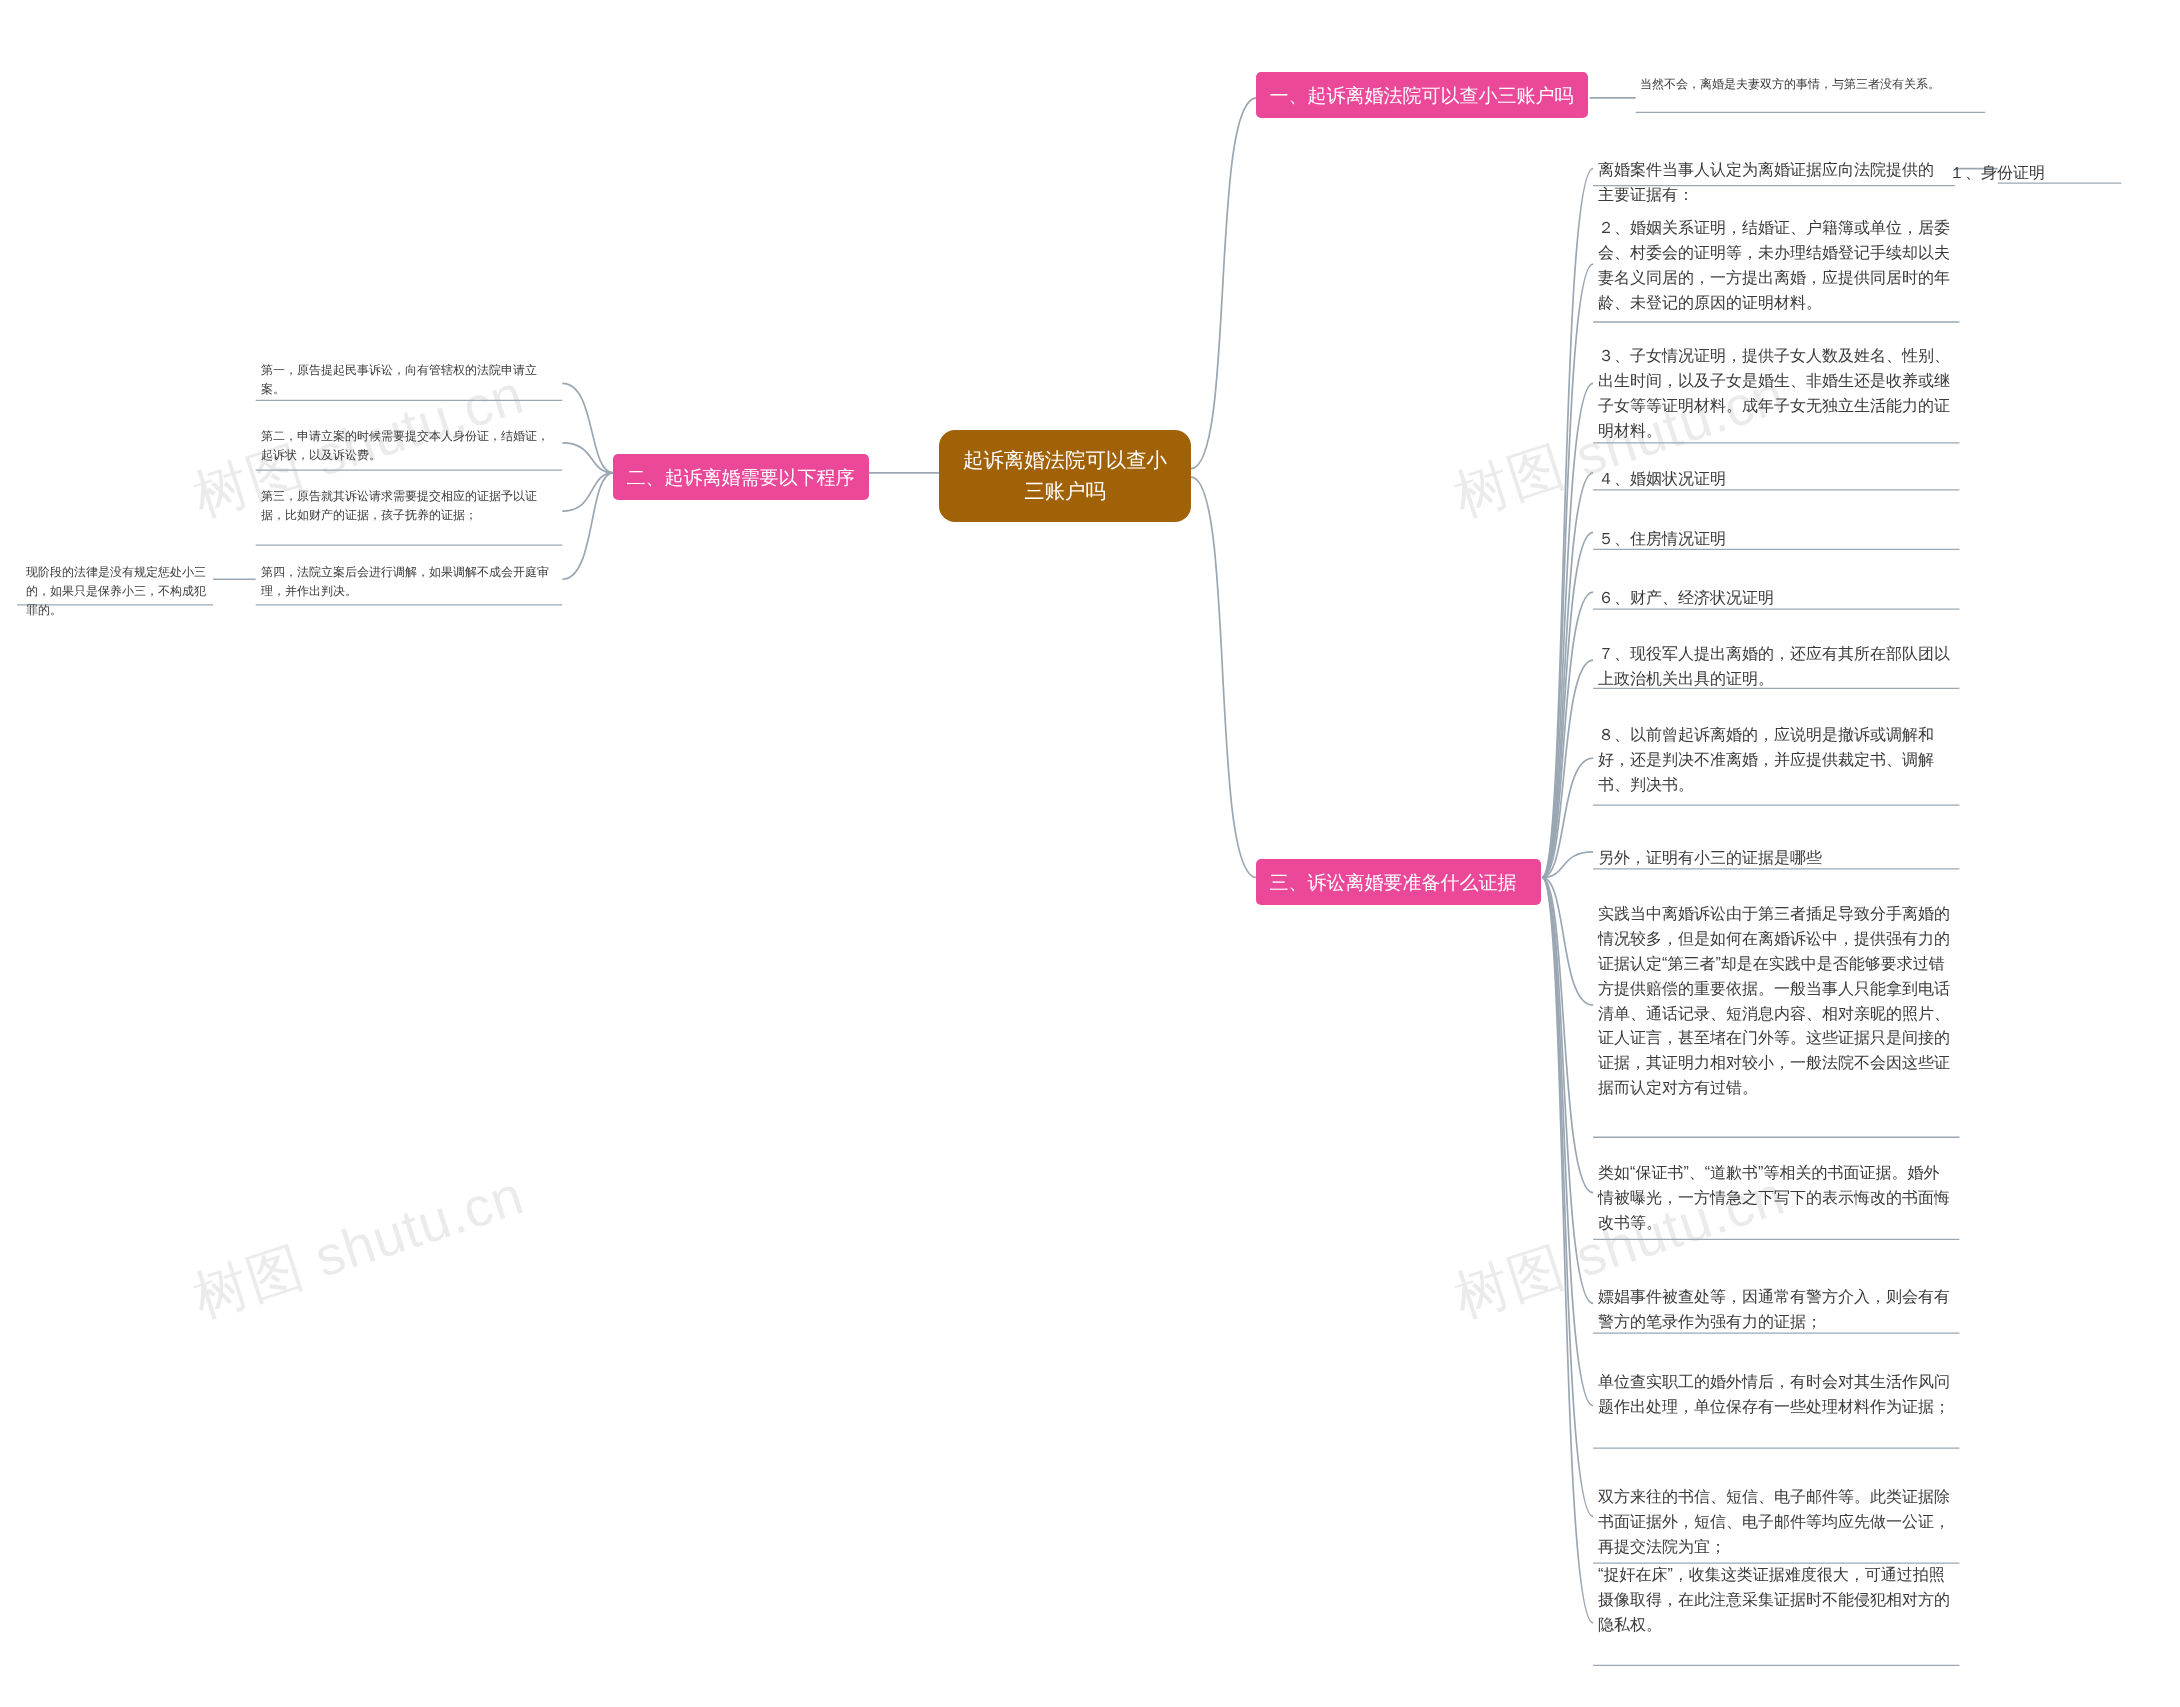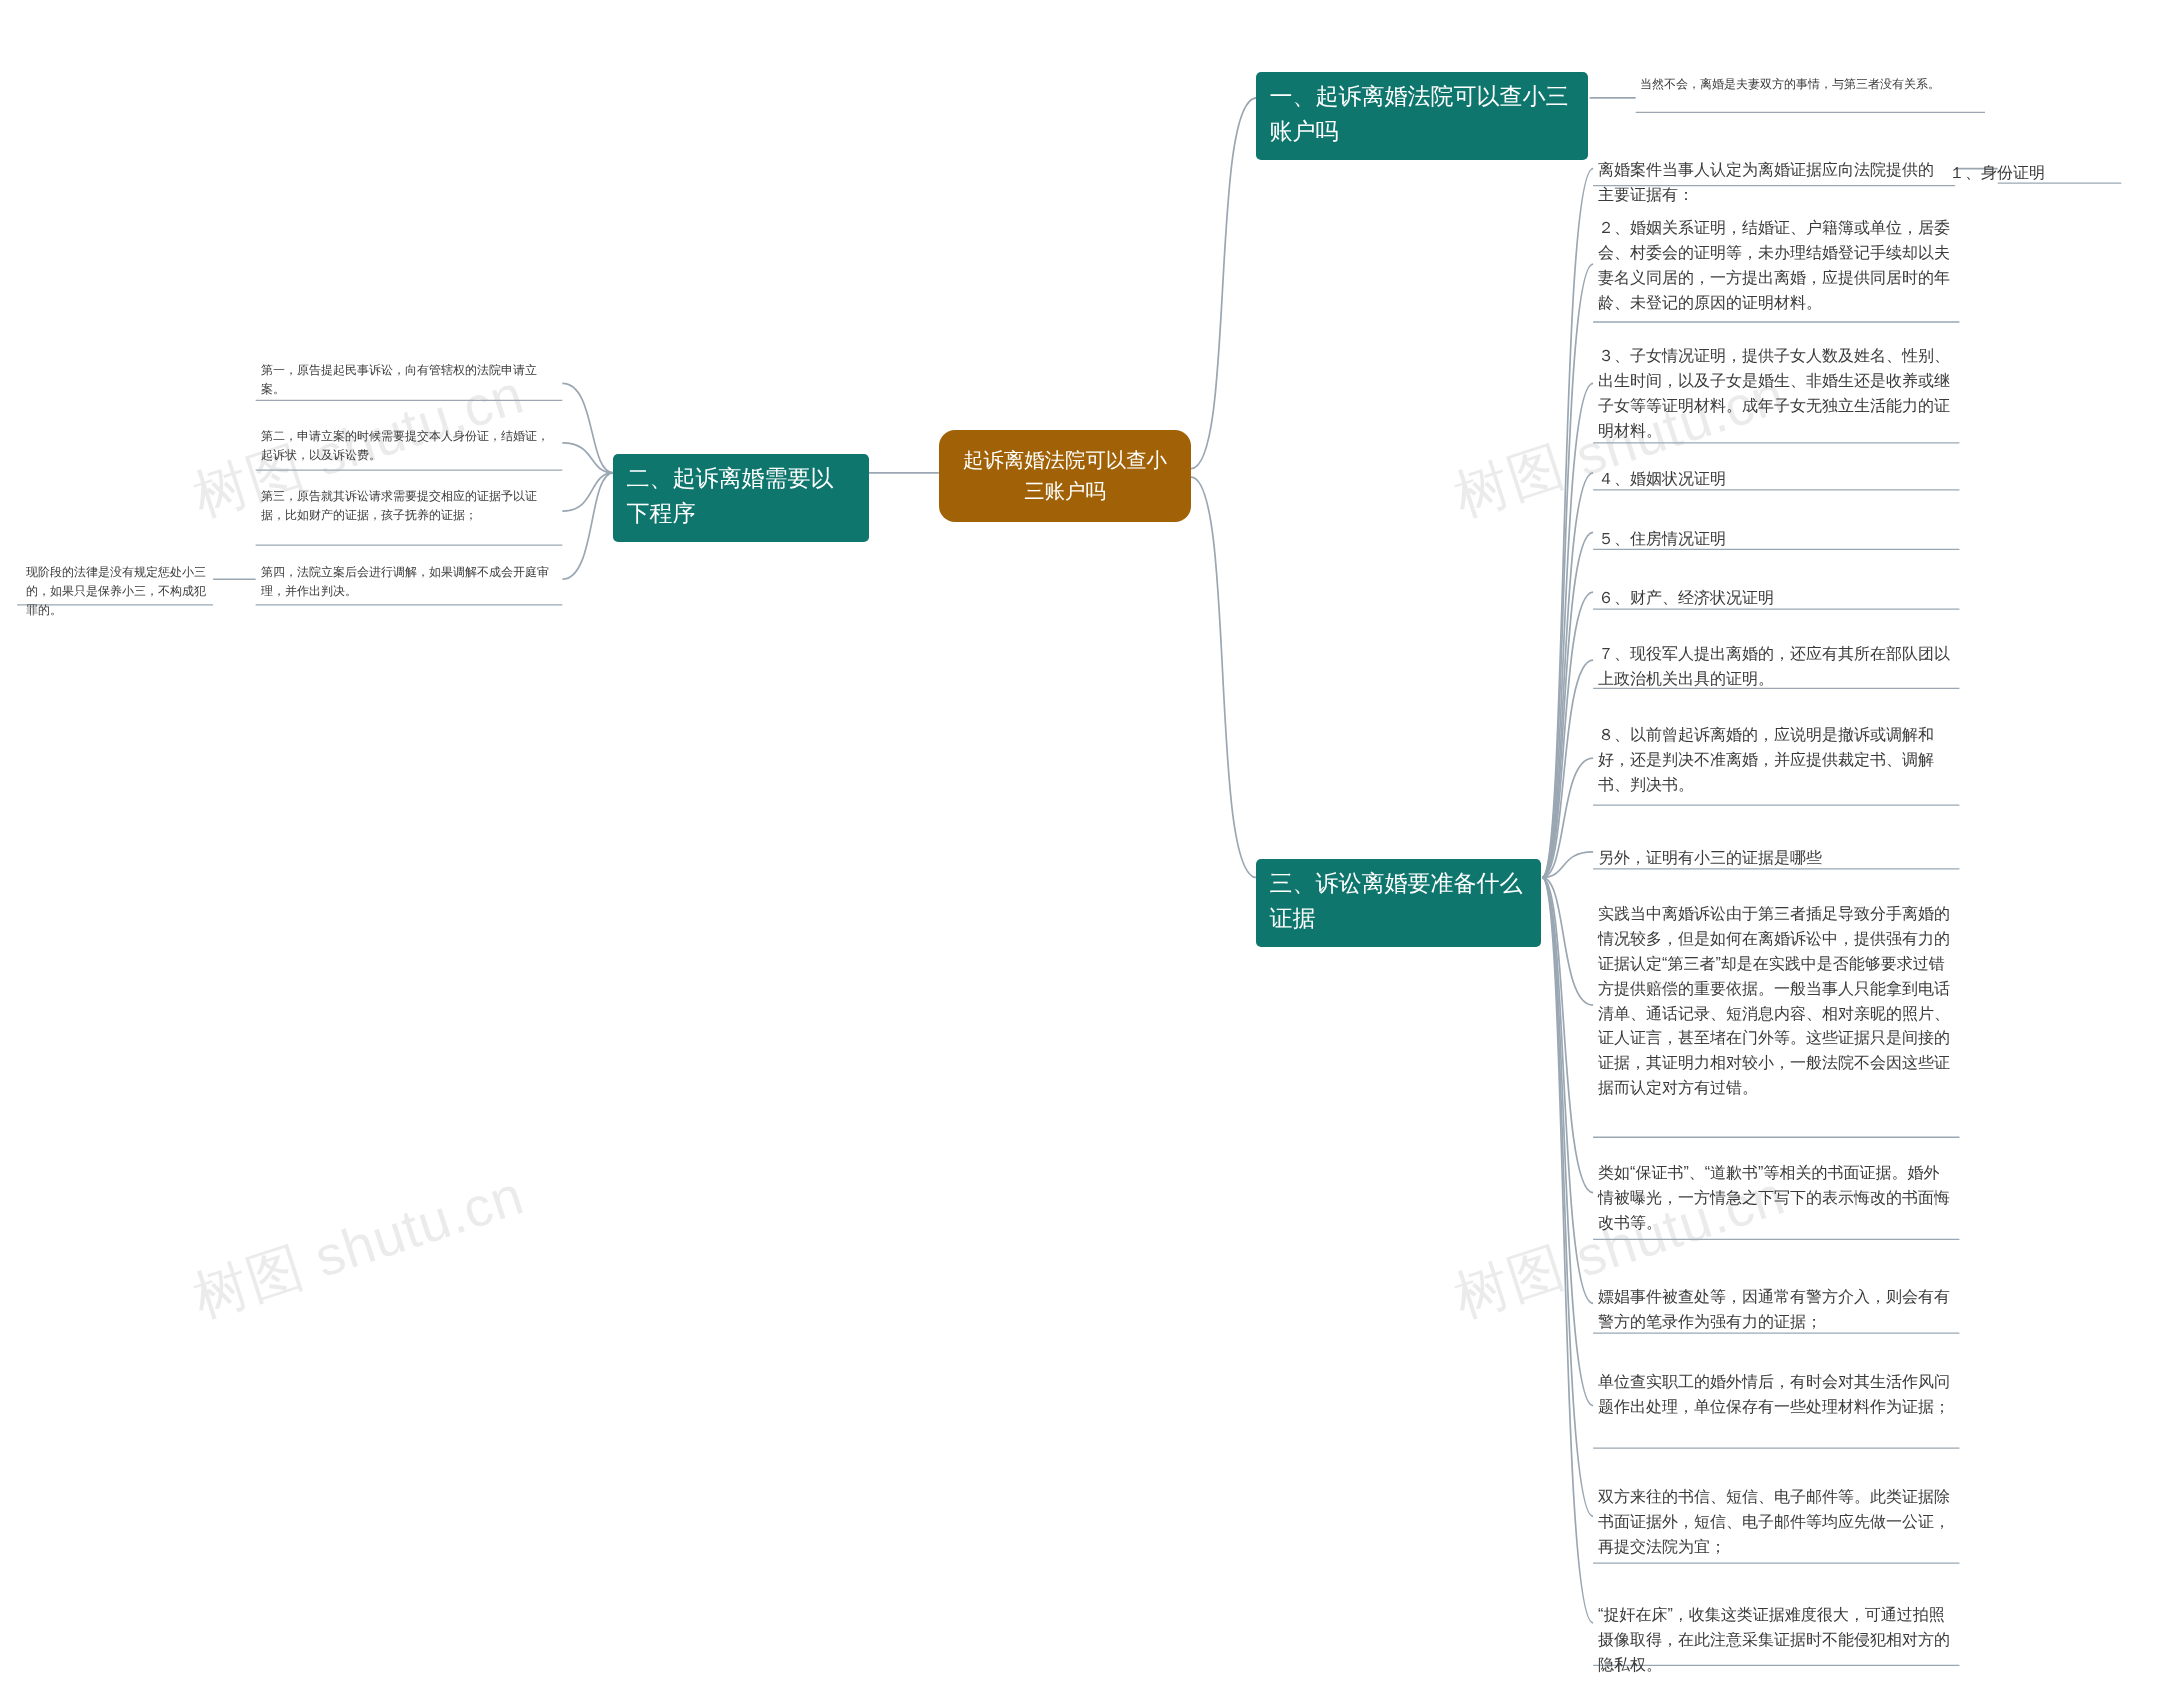--- a/index.html
+++ b/index.html
@@ -34,26 +34,25 @@
   .center-node {
     background: #a16207;
     color: #ffffff;
     border-radius: 16px;
     padding: 15.3px 19px;
     text-align: center;
     font-size: 20.4px;
     line-height: 1.5;
   }
   .branch-node {
-    background: #0f766e;
+    background: #ec4899;
     color: #ffffff;
     border-radius: 5.1px;
     padding: 8.5px 13.6px;
-    font-size: 23px;
-    font-family: Liberation Mono, monospace;
+    font-size: 19px;
   }
   .leaf-node {
     color: #3a3a3a;
     font-size: 12px;
     padding: 3.4px 5.1px;
   }
   .leaf-node.small {
     font-size: 16px;
   }
   .watermark {
@@ -167,16 +166,16 @@
   <div class="node leaf-node small" style="left:1593px; top:524px; width:366px;">５、住房情况证明</div>
   <div class="node leaf-node small" style="left:1593px; top:583px; width:366px;">６、财产、经济状况证明</div>
   <div class="node leaf-node small" style="left:1593px; top:639px; width:366px;">７、现役军人提出离婚的，还应有其所在部队团以上政治机关出具的证明。</div>
   <div class="node leaf-node small" style="left:1593px; top:720px; width:366px;">８、以前曾起诉离婚的，应说明是撤诉或调解和好，还是判决不准离婚，并应提供裁定书、调解书、判决书。</div>
   <div class="node leaf-node small" style="left:1593px; top:843px; width:366px;">另外，证明有小三的证据是哪些</div>
   <div class="node leaf-node small" style="left:1593px; top:899px; width:366px;">实践当中离婚诉讼由于第三者插足导致分手离婚的情况较多，但是如何在离婚诉讼中，提供强有力的证据认定“第三者”却是在实践中是否能够要求过错方提供赔偿的重要依据。一般当事人只能拿到电话清单、通话记录、短消息内容、相对亲昵的照片、证人证言，甚至堵在门外等。这些证据只是间接的证据，其证明力相对较小，一般法院不会因这些证据而认定对方有过错。</div>
   <div class="node leaf-node small" style="left:1593px; top:1158px; width:366px;">类如“保证书”、“道歉书”等相关的书面证据。婚外情被曝光，一方情急之下写下的表示悔改的书面悔改书等。</div>
   <div class="node leaf-node small" style="left:1593px; top:1282px; width:366px;">嫖娼事件被查处等，因通常有警方介入，则会有有警方的笔录作为强有力的证据；</div>
   <div class="node leaf-node small" style="left:1593px; top:1367px; width:366px;">单位查实职工的婚外情后，有时会对其生活作风问题作出处理，单位保存有一些处理材料作为证据；</div>
   <div class="node leaf-node small" style="left:1593px; top:1482px; width:366px;">双方来往的书信、短信、电子邮件等。此类证据除书面证据外，短信、电子邮件等均应先做一公证，再提交法院为宜；</div>
-  <div class="node leaf-node small" style="left:1593px; top:1600px; width:366px;">“捉奸在床”，收集这类证据难度很大，可通过拍照摄像取得，在此注意采集证据时不能侵犯相对方的隐私权。</div>
+  <div class="node leaf-node small" style="left:1593px; top:1560px; width:366px;">“捉奸在床”，收集这类证据难度很大，可通过拍照摄像取得，在此注意采集证据时不能侵犯相对方的隐私权。</div>
 
 </div>
 
 
 </body></html>

